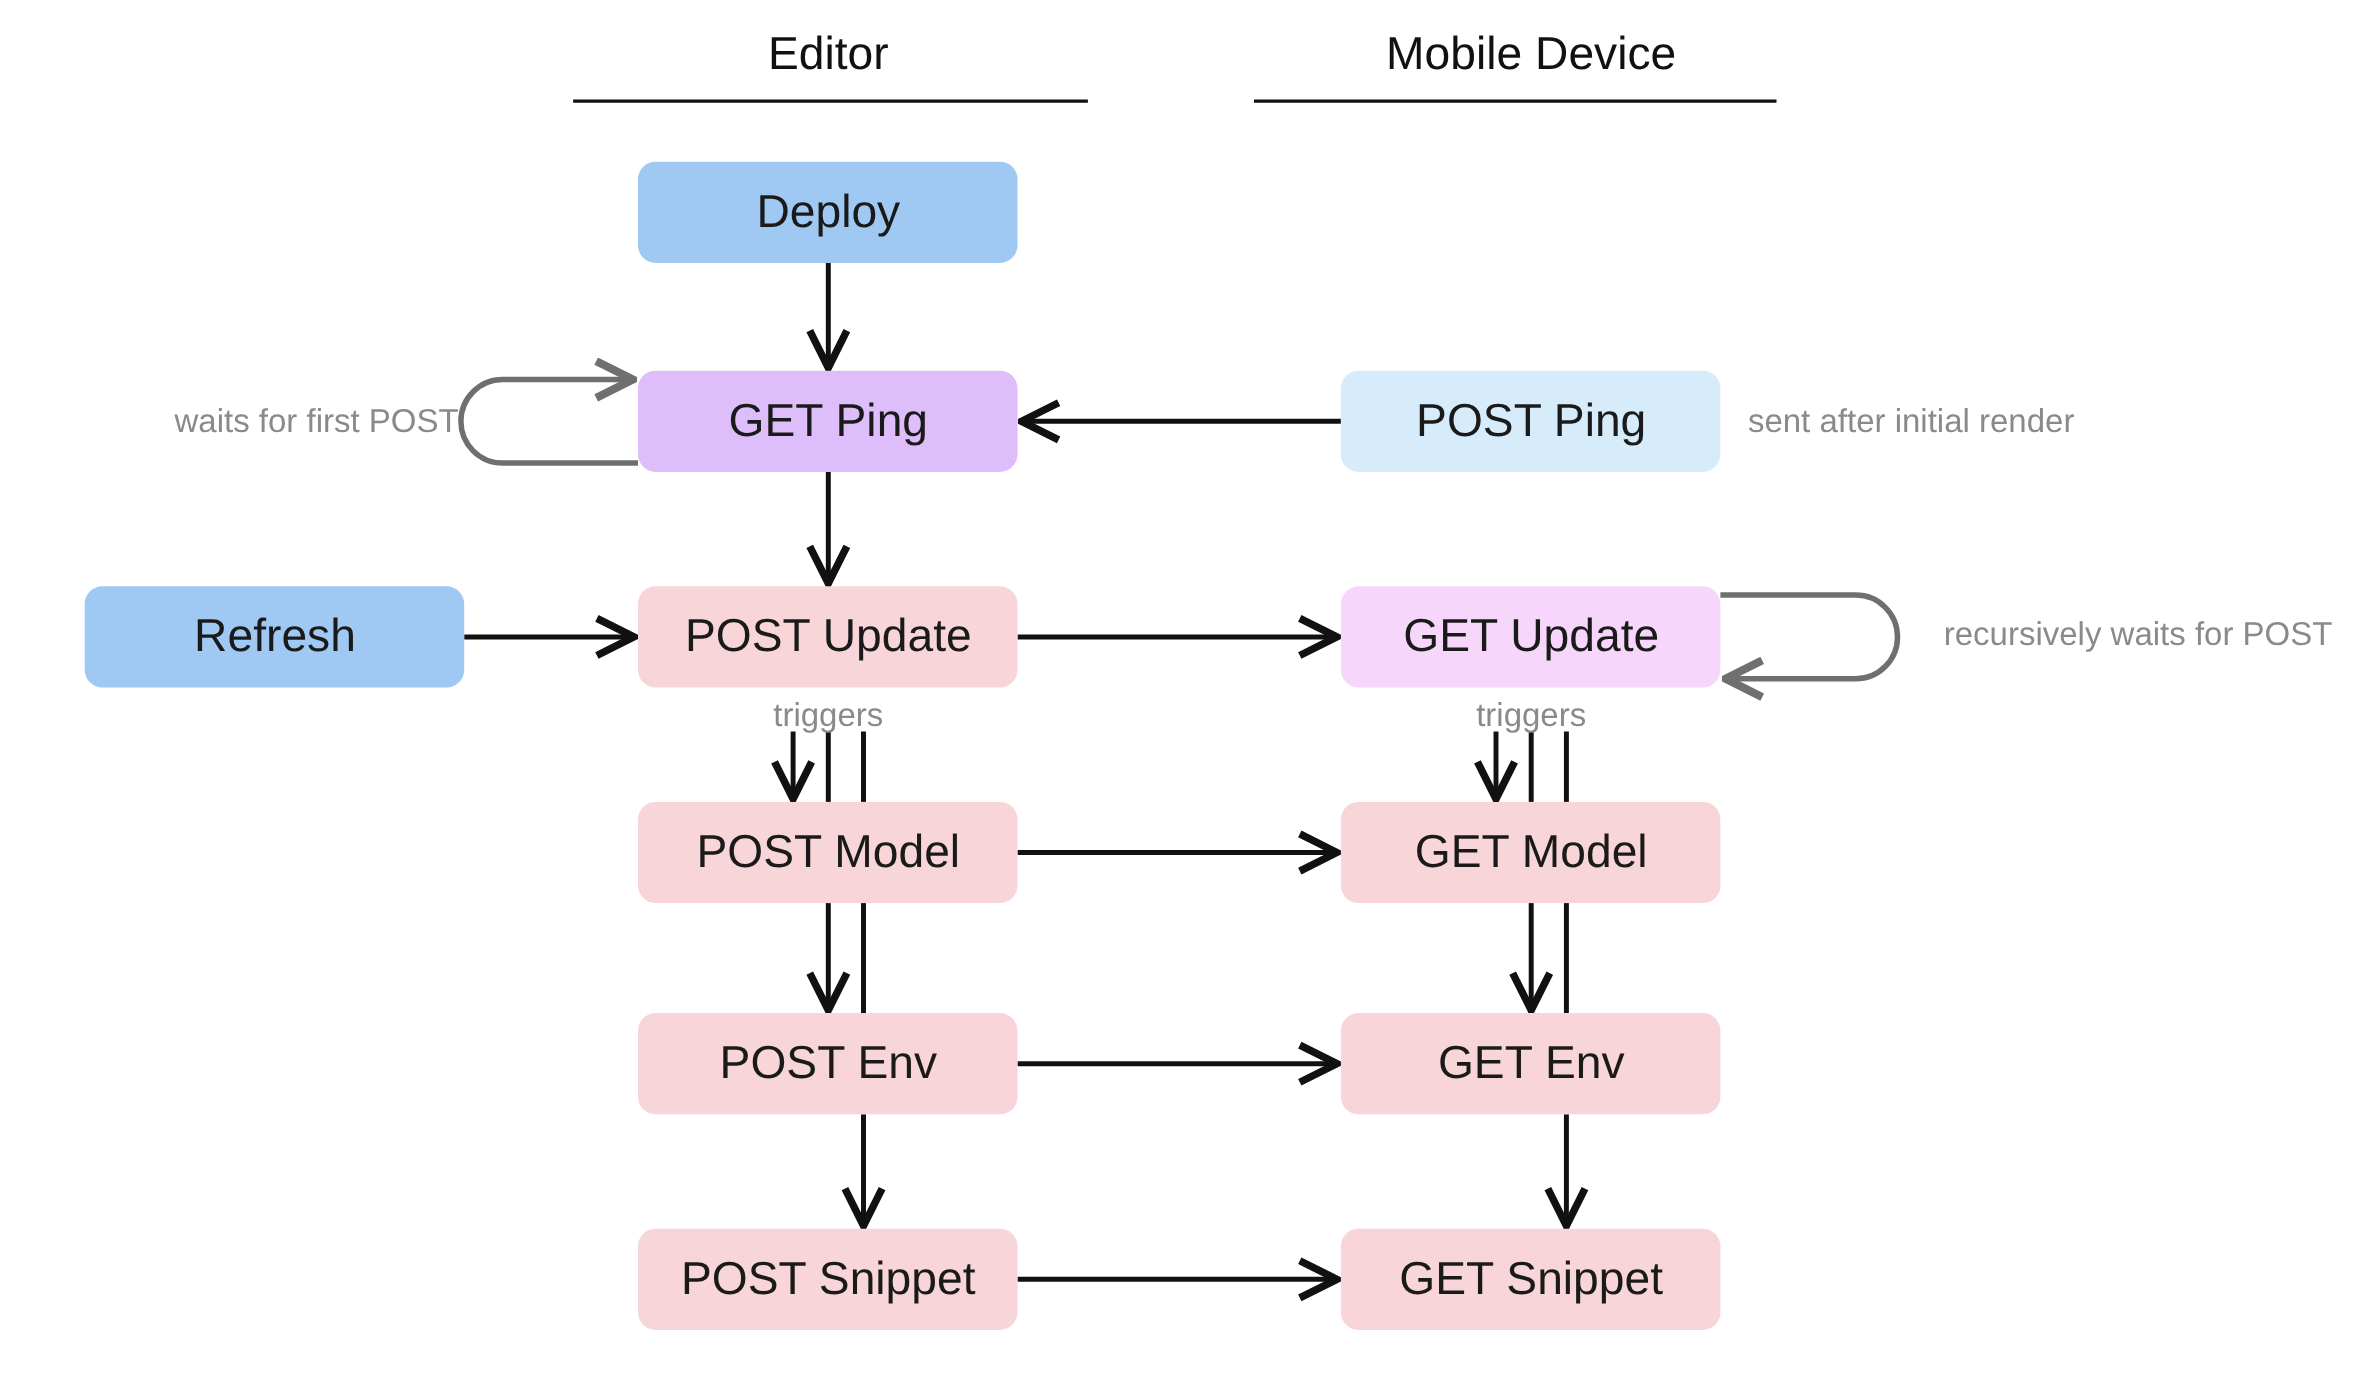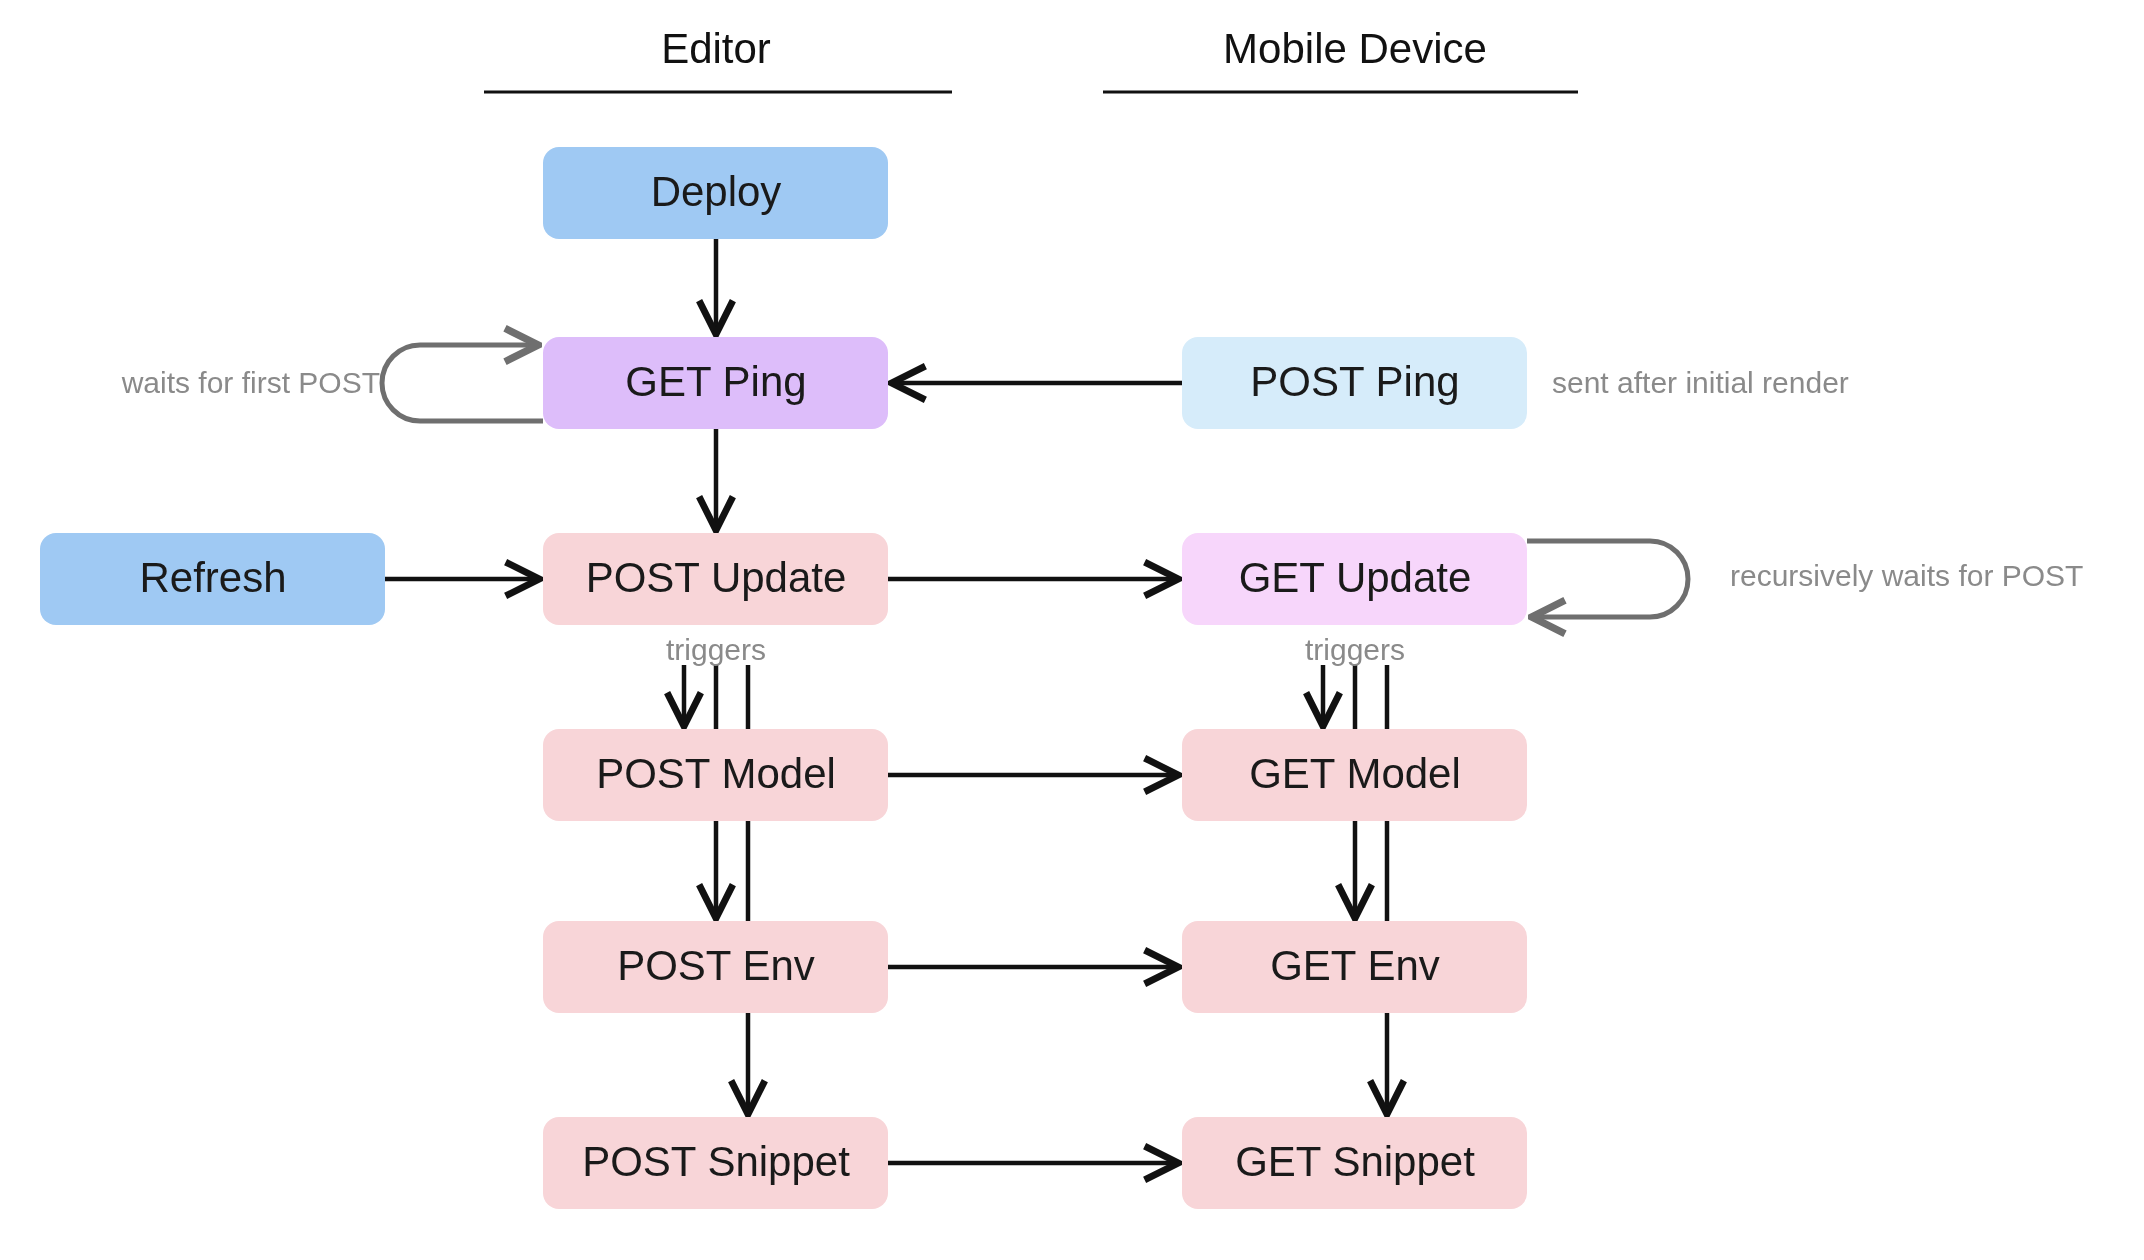--- a/index.html
+++ b/index.html
@@ -10,20 +10,21 @@
   body {
     width: 2144px;
     height: 1260px;
     font-family: "Liberation Sans", sans-serif;
     overflow: hidden;
   }
   #diagram-root {
     position: relative;
     width: 2100px;
     height: 1260px;
+    padding-left: 37px;
   }
   svg.flow {
     display: block;
     width: 2144px;
     height: 1260px;
   }
   .node-rect {
     stroke: none;
   }
   .node-label {

